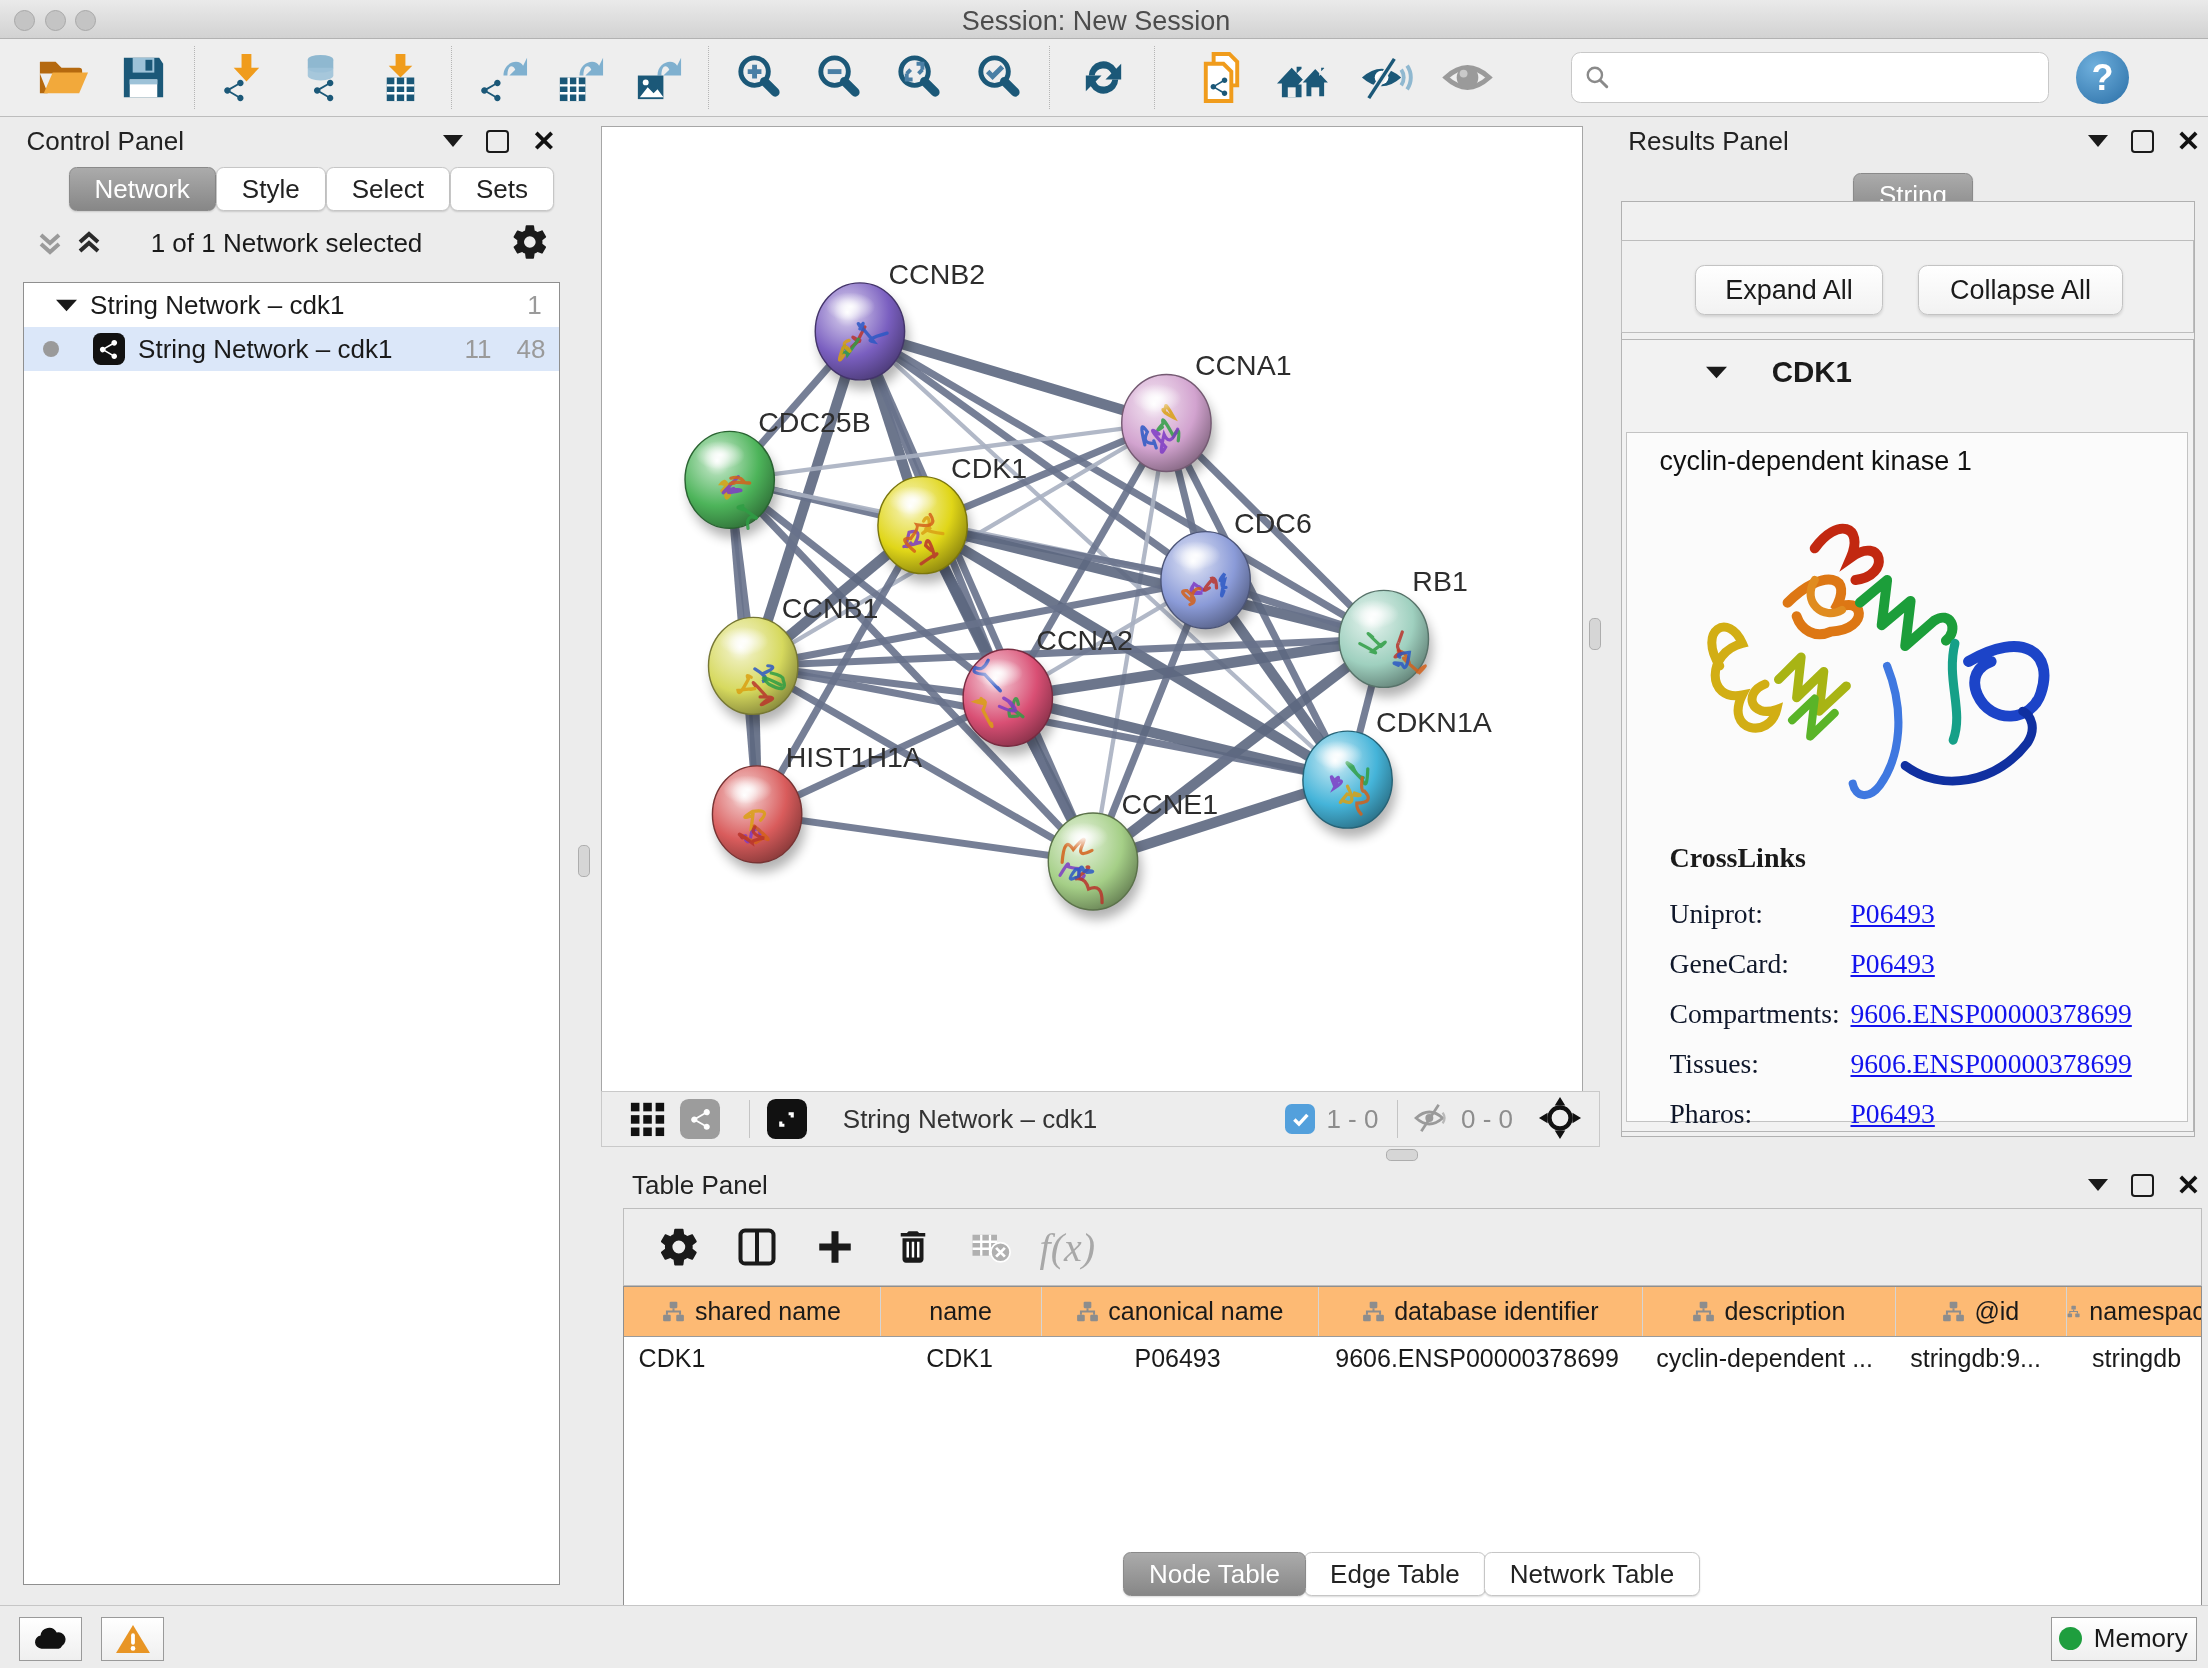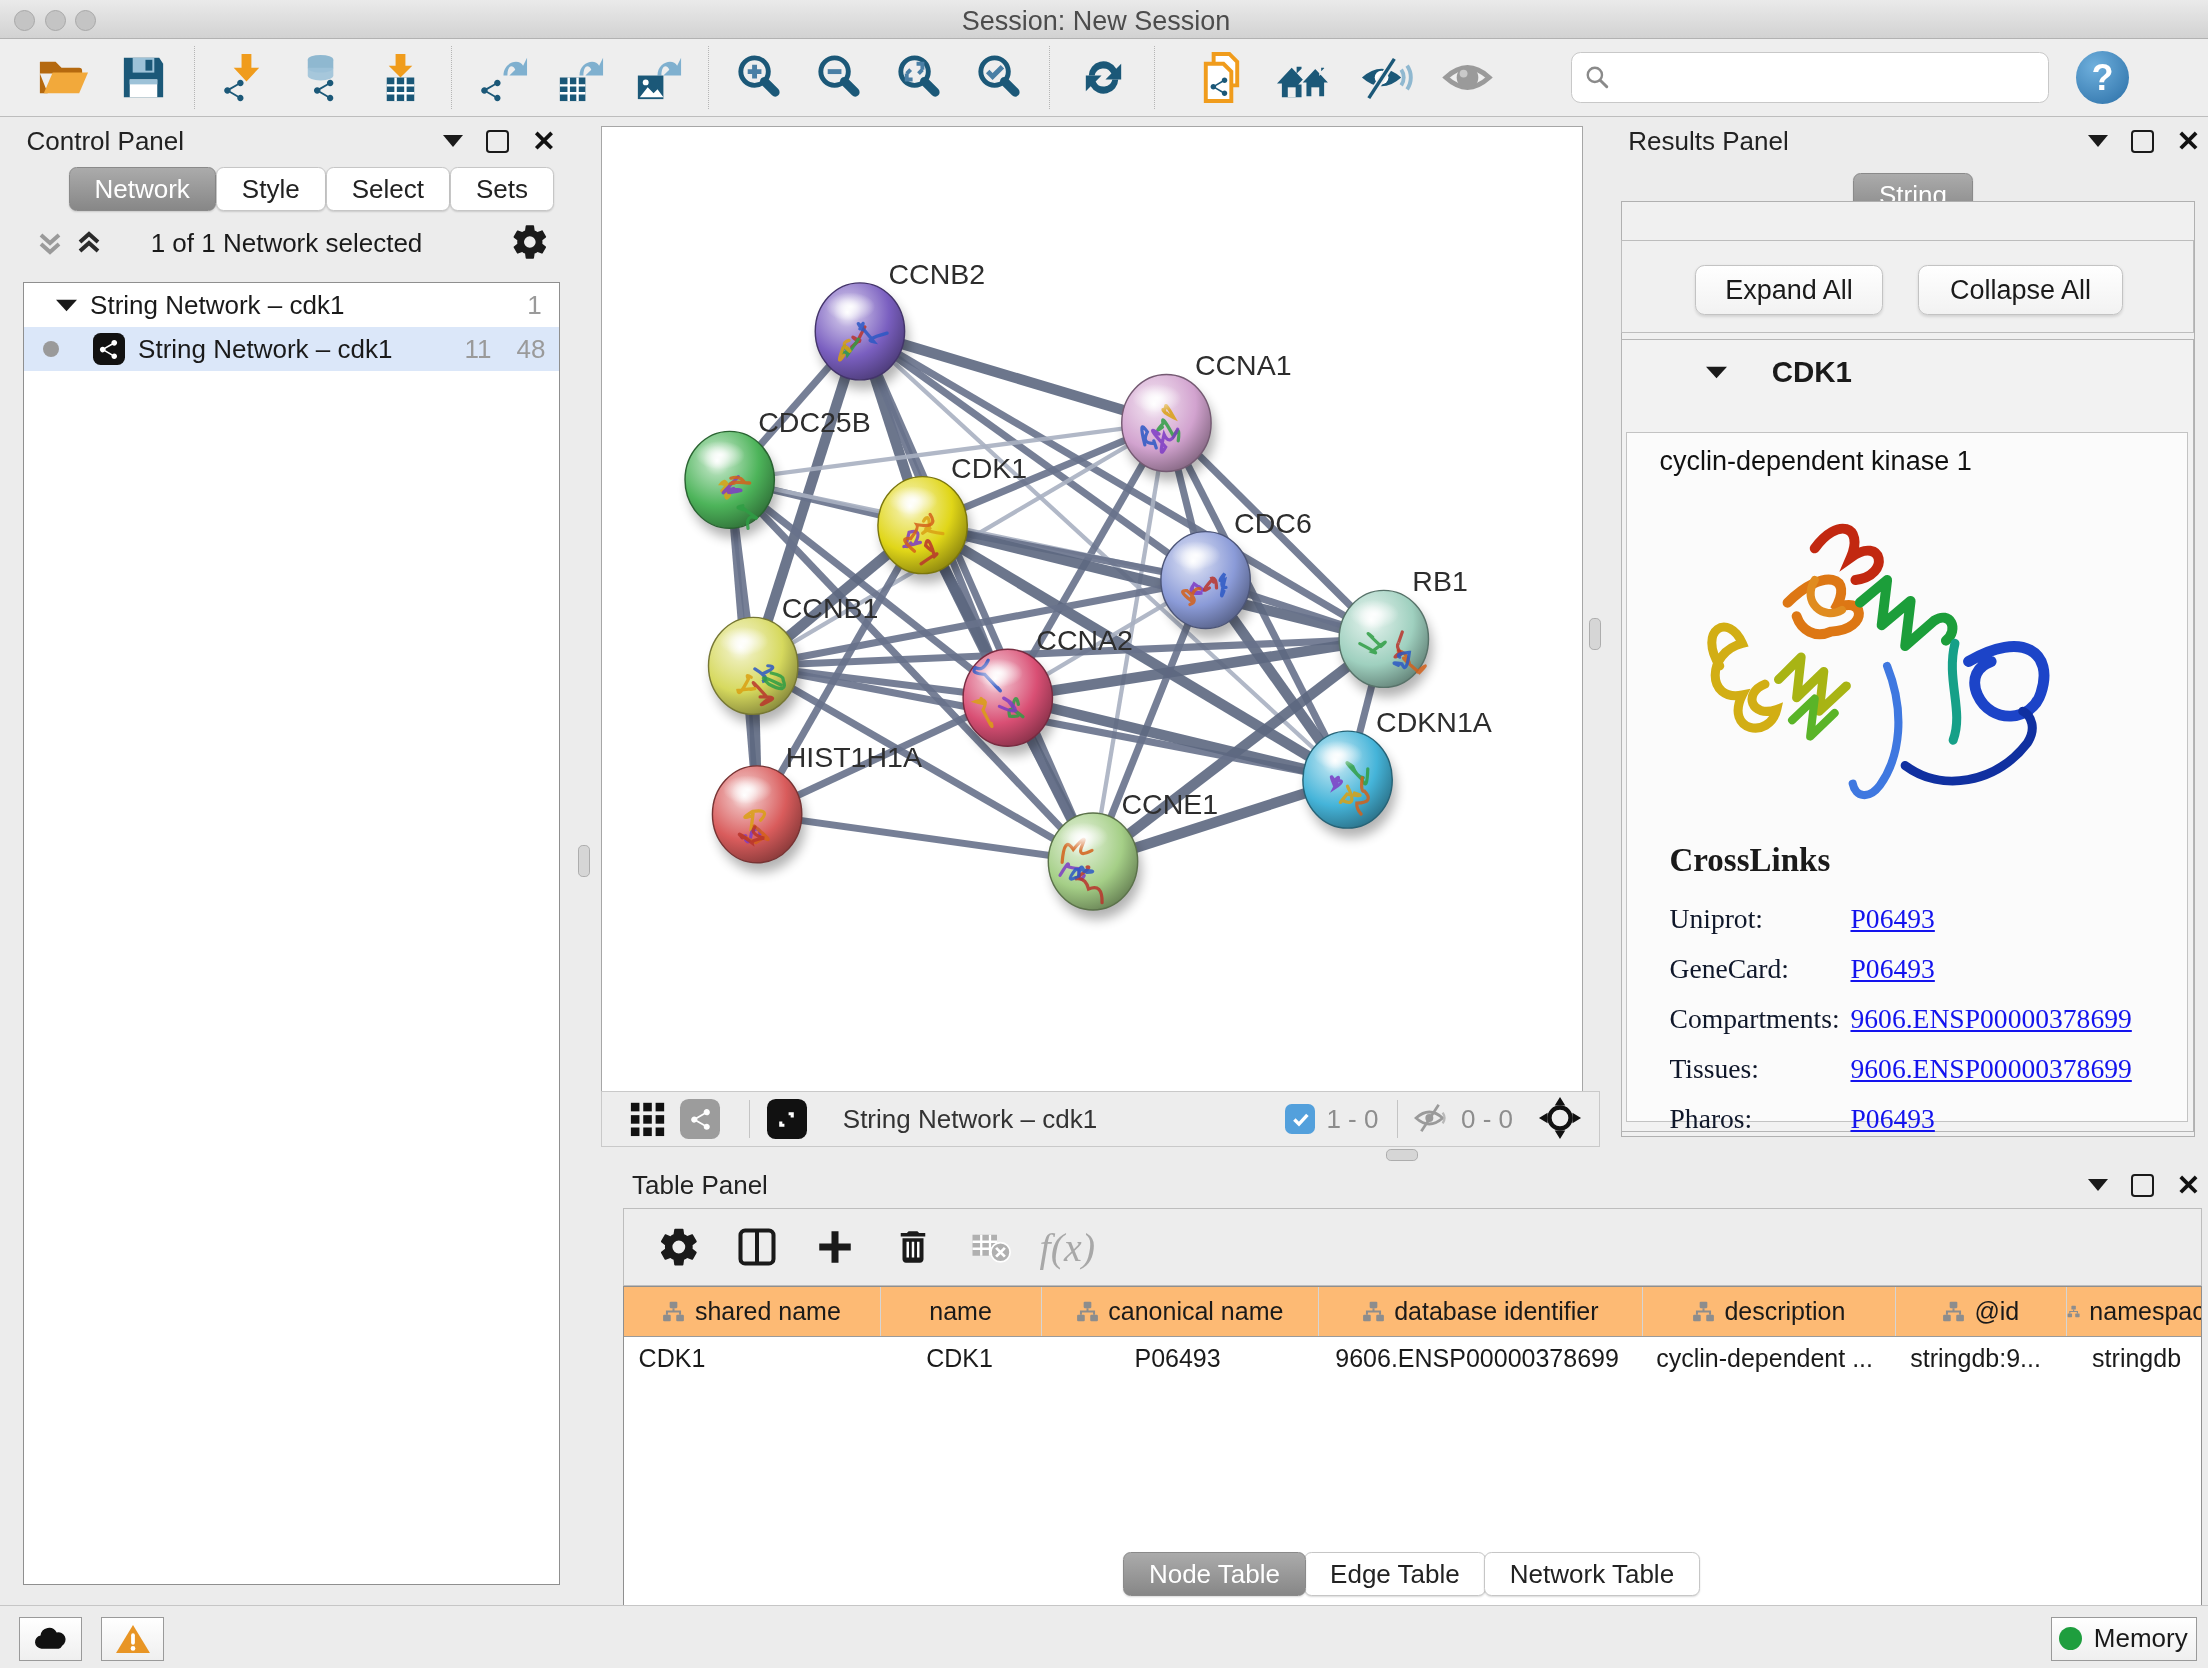--- a/index.html
+++ b/index.html
@@ -53,21 +53,21 @@
   #string-tab{position:absolute;left:239px;top:51px;}
   #rp-box{position:absolute;left:6.7px;top:79px;width:574px;height:936px;background:#f0f0f0;border:1.9px solid #b0b0b0;box-sizing:border-box;}
   #ec-box{position:absolute;left:6.7px;top:118px;width:573px;height:93px;border:1.9px solid #bdbdbd;box-sizing:border-box;}
   .rp-btn{position:absolute;height:48px;background:linear-gradient(#ffffff,#f2f2f2);border:1px solid #c3c3c3;border-radius:9.5px;font-size:27px;color:#1a1a1a;display:flex;align-items:center;justify-content:center;box-shadow:0 1.9px 2.9px rgba(0,0,0,.12);}
   #cdk-section{position:absolute;left:6.7px;top:217px;width:573px;height:793px;border:1.9px solid #b5b5b5;background:#f2f2f2;box-sizing:border-box;}
   #cdk-header{position:relative;height:67px;}
   #cdk-white{position:absolute;left:4.8px;top:68px;right:4.8px;bottom:9.5px;background:#fbfbfb;border:1px solid #c3c3c3;margin-top:24px;}
   #gene-desc{position:absolute;left:32px;top:13.3px;font-size:27px;color:#111;}
   #protein-img{position:absolute;left:52px;top:57px;width:380px;height:352px;}
   #crosslinks{position:absolute;left:42px;top:409px;font-family:"Liberation Serif",serif;}
-  #crosslinks h3{margin:0 0 15px 0;font-size:33px;}
+  #crosslinks h3{margin:0 0 15px 0;font-size:28px;}
   .cl-row{display:flex;font-size:27.6px;height:50px;align-items:center;}
   .cl-label{width:181px;color:#0f172a;}
   .cl-link{color:#1313ee;text-decoration:underline;}
 
   
   #table-panel{position:absolute;left:615px;top:1166px;width:1593px;height:433px;}
   #tp-toolbar{position:absolute;left:7.6px;top:42px;width:1579px;height:78px;background:#ededed;border:1.9px solid #bdbdbd;box-sizing:border-box;display:flex;align-items:center;}
   .tp-icon{margin-left:28.5px;display:flex;align-items:center;justify-content:flex-end;width:49px;height:49px;}
   #tp-table{position:absolute;left:7.6px;top:120px;width:1579px;height:466px;background:#fff;border:1.9px solid #8f8f8f;box-sizing:border-box;height:466px;}
   #tp-table{height:468px;}

